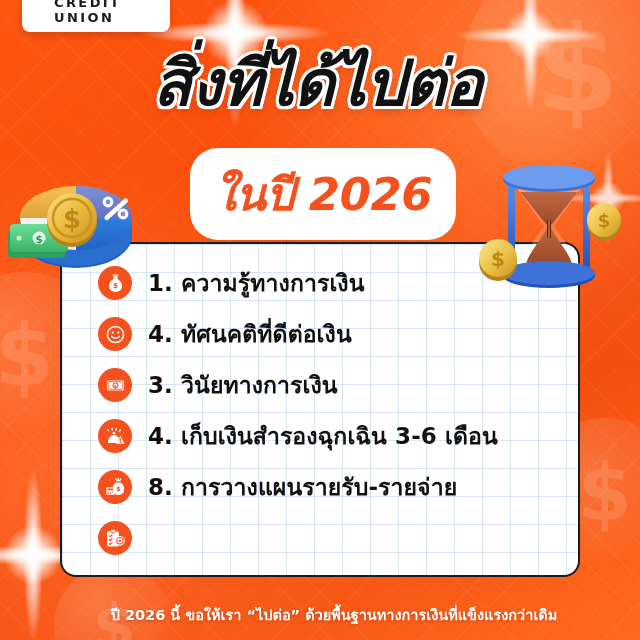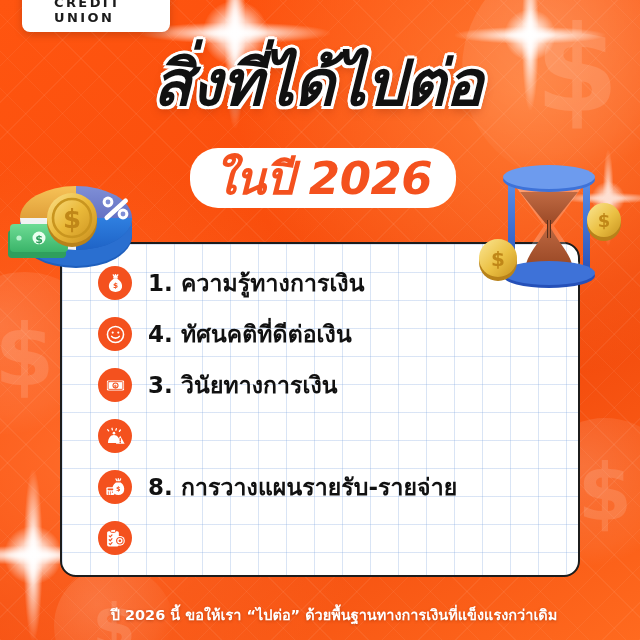--- a/index.html
+++ b/index.html
@@ -94,21 +94,21 @@
     letter-spacing:-.5px;
     z-index:5;
     text-shadow:
       -2.5px -2.5px 0 #fff, 2.5px -2.5px 0 #fff,
       -2.5px  2.5px 0 #fff, 2.5px  2.5px 0 #fff,
        0 -3px 0 #fff, 0 3px 0 #fff, -3px 0 0 #fff, 3px 0 0 #fff,
        0 5px 10px rgba(120,30,0,.35);
   }
   #subtitle-banner{
     position:absolute; left:190px; top:148px;
-    width:266px; height:60px;
+    width:266px; height:92px;
     background:#fff;
     display:flex; align-items:center; justify-content:center;
     z-index:5;
     border-radius:28px;
   }
   #subtitle{
     font-size:45px; font-weight:bold; font-style:italic;
     color:#f4511e; line-height:1; letter-spacing:-.5px;
   }
 
@@ -256,20 +256,21 @@
         <span class="badge">
           <svg viewBox="0 0 24 24" fill="none" stroke="#fff" stroke-width="1.5" stroke-linecap="round" stroke-linejoin="round">
             <path d="M3 4.2 L4.2 5.6 M8 2.6 L8.4 4.4 M13 3 L12.4 4.8 M17.6 4.6 L16.4 6"></path>
             <path d="M3.4 19.4 C3.4 14.2 6.4 10.2 10.2 10.2 C14 10.2 17 14.2 17 19.4 Z" fill="#fff" stroke="none"></path>
             <circle cx="10.2" cy="8.2" r="1.5" fill="#fff" stroke="none"></circle>
             <path d="M17.4 11.2 L22.4 20.4 H12.4 Z" fill="#fff" stroke="none"></path>
             <path d="M17.4 14.4 V17" stroke="#f4511e" stroke-width="1.5"></path>
             <circle cx="17.4" cy="18.8" r=".85" fill="#f4511e" stroke="none"></circle>
           </svg>
         </span>
+        <span class="row-text">4. เก็บเงินสำรองฉุกเฉิน 3-6 เดือน</span>
       </div>
 
       <div class="row">
         <span class="badge">
           <svg viewBox="0 0 24 24" fill="none" stroke="#fff" stroke-width="1.5" stroke-linecap="round" stroke-linejoin="round">
             <path d="M12.6 2.2 L13.6 4.2 M15.2 2 L15.2 4.2 M17.8 2.2 L16.8 4.2"></path>
             <path d="M12.4 6.4 C9 8.8 8 12.4 8.6 15.8 C9.1 18.8 11.6 20.6 15.2 20.6 C18.8 20.6 21.3 18.8 21.8 15.8 C22.4 12.4 21.4 8.8 18 6.4 Z" fill="#fff" stroke="none"></path>
             <text x="15.2" y="16.2" font-size="7.4" font-weight="bold" fill="#f4511e" text-anchor="middle" stroke="none" font-family="DejaVu Sans">$</text>
             <rect x="1.6" y="11.6" width="9.2" height="9" rx="1.2" fill="#fff" stroke="none"></rect>
             <rect x="3" y="13" width="6.4" height="2.1" rx=".5" fill="#f4511e" stroke="none"></rect>

